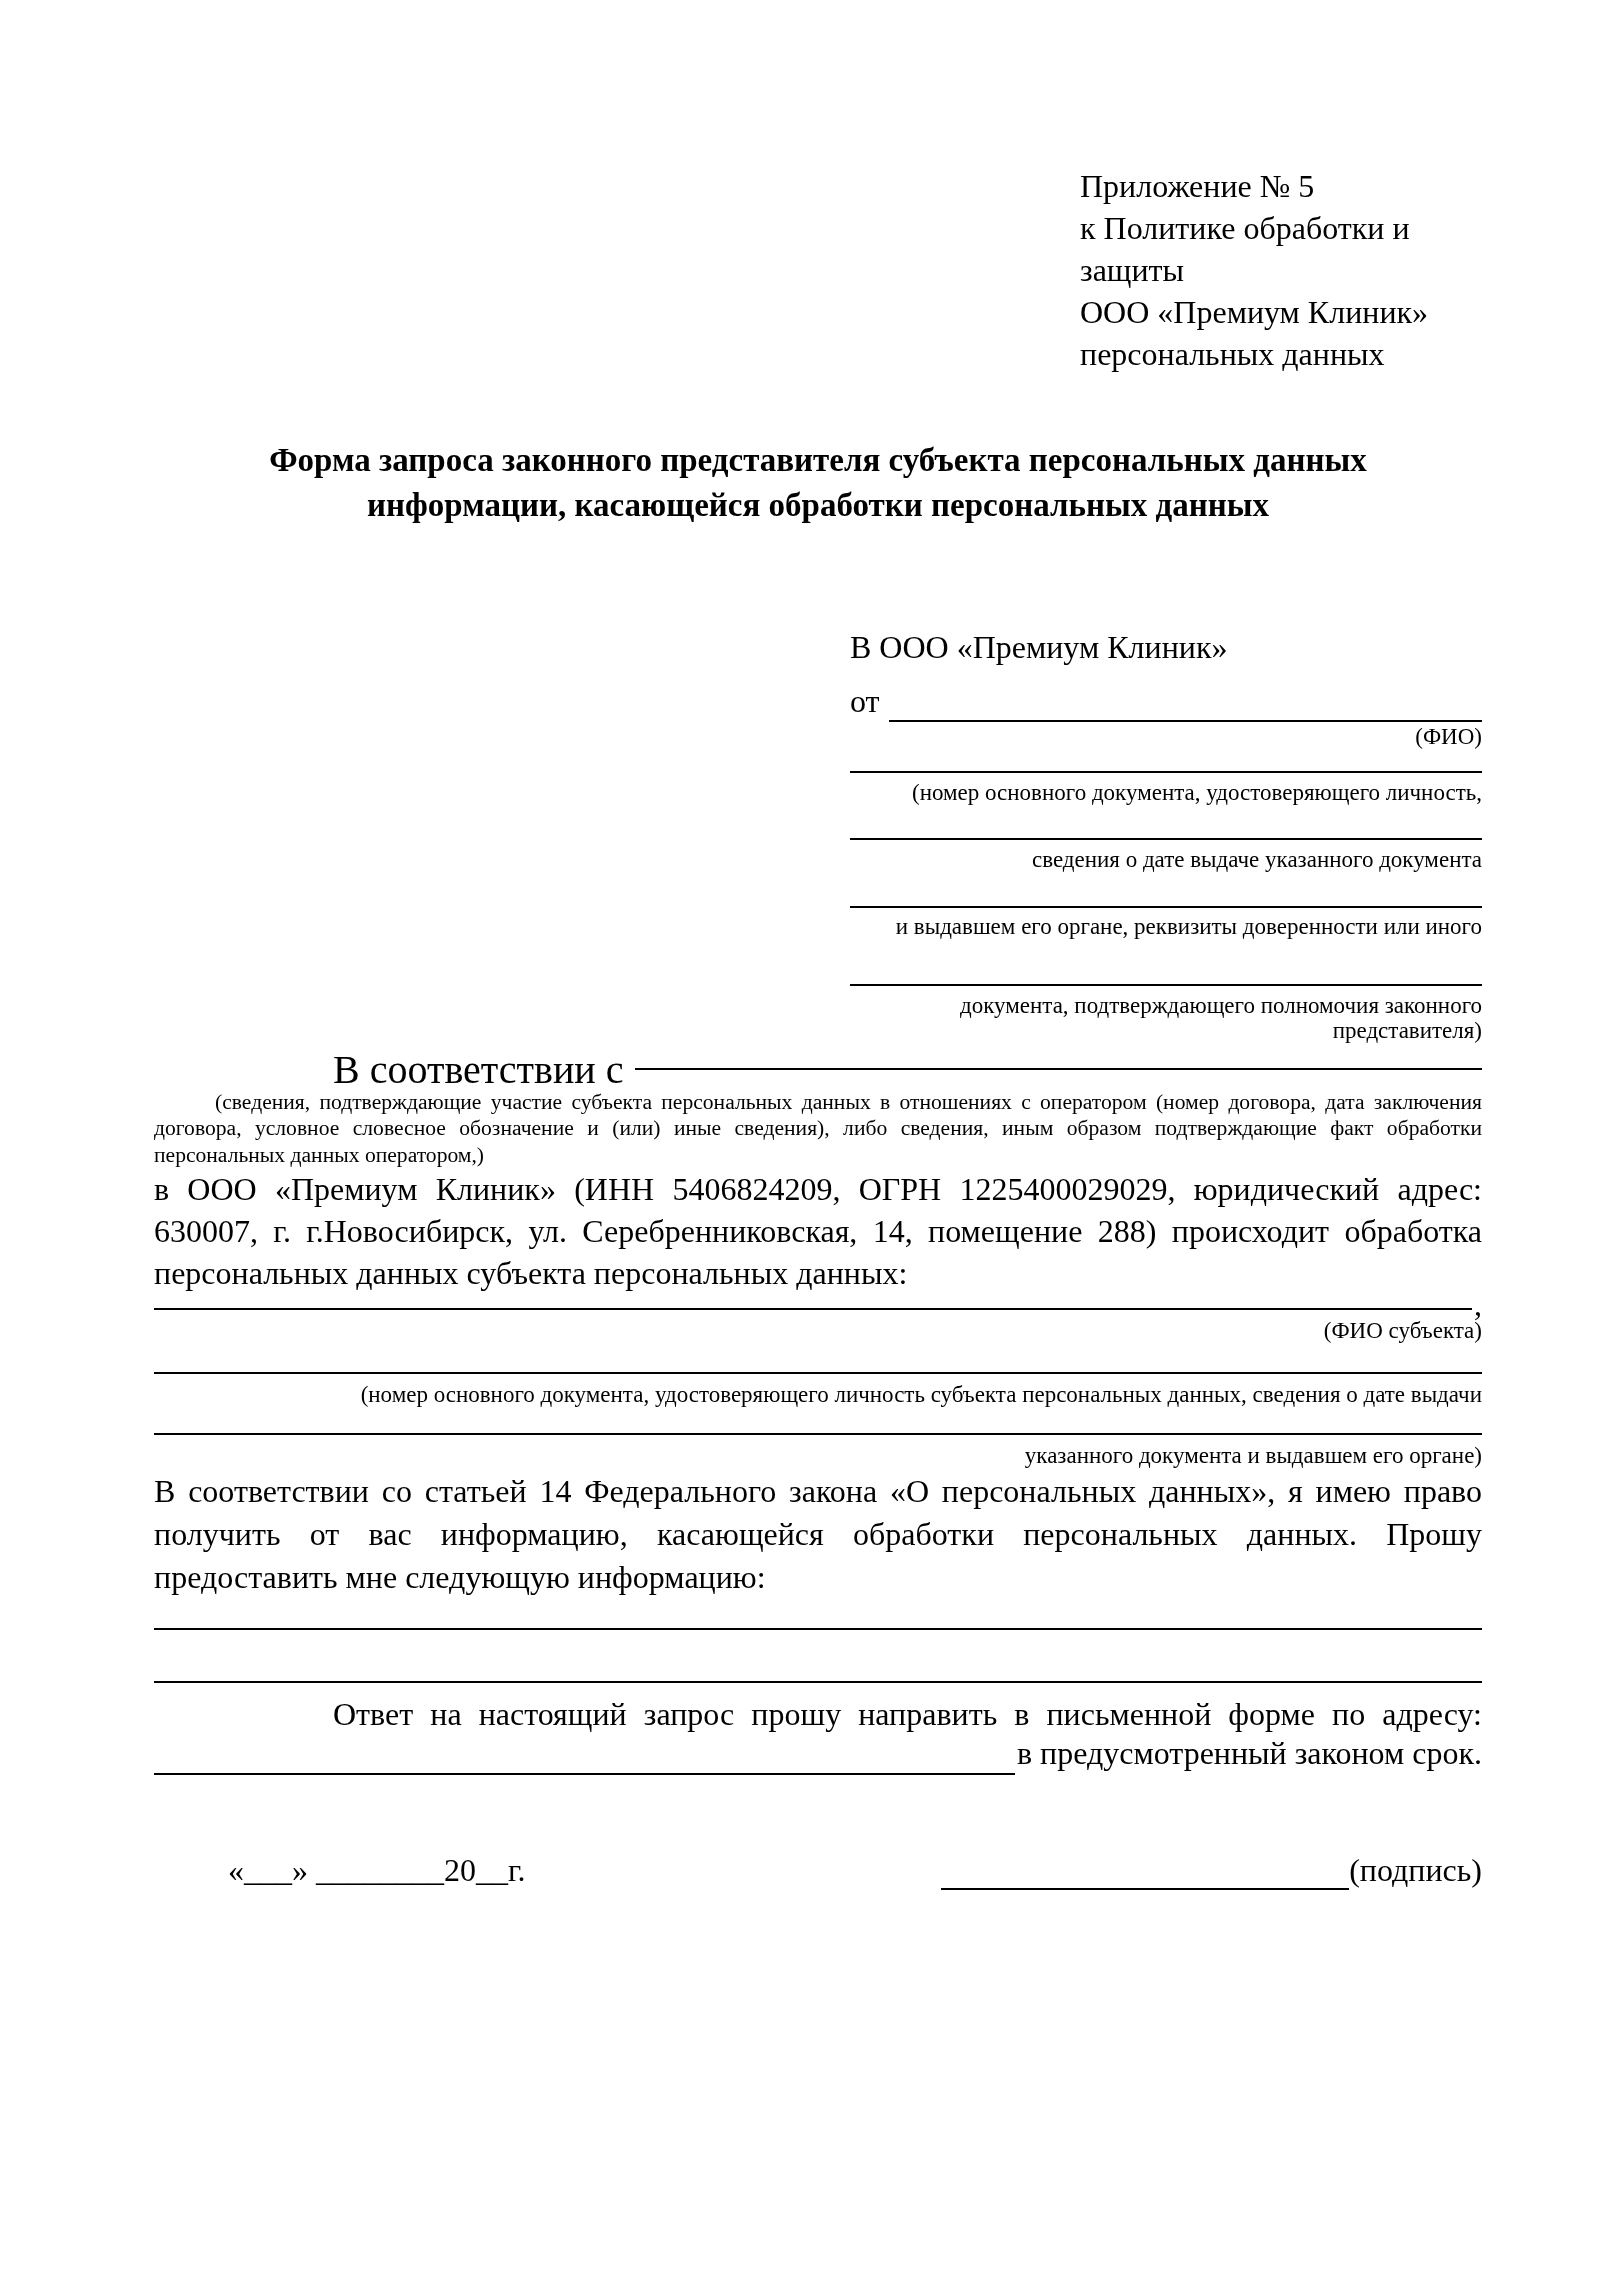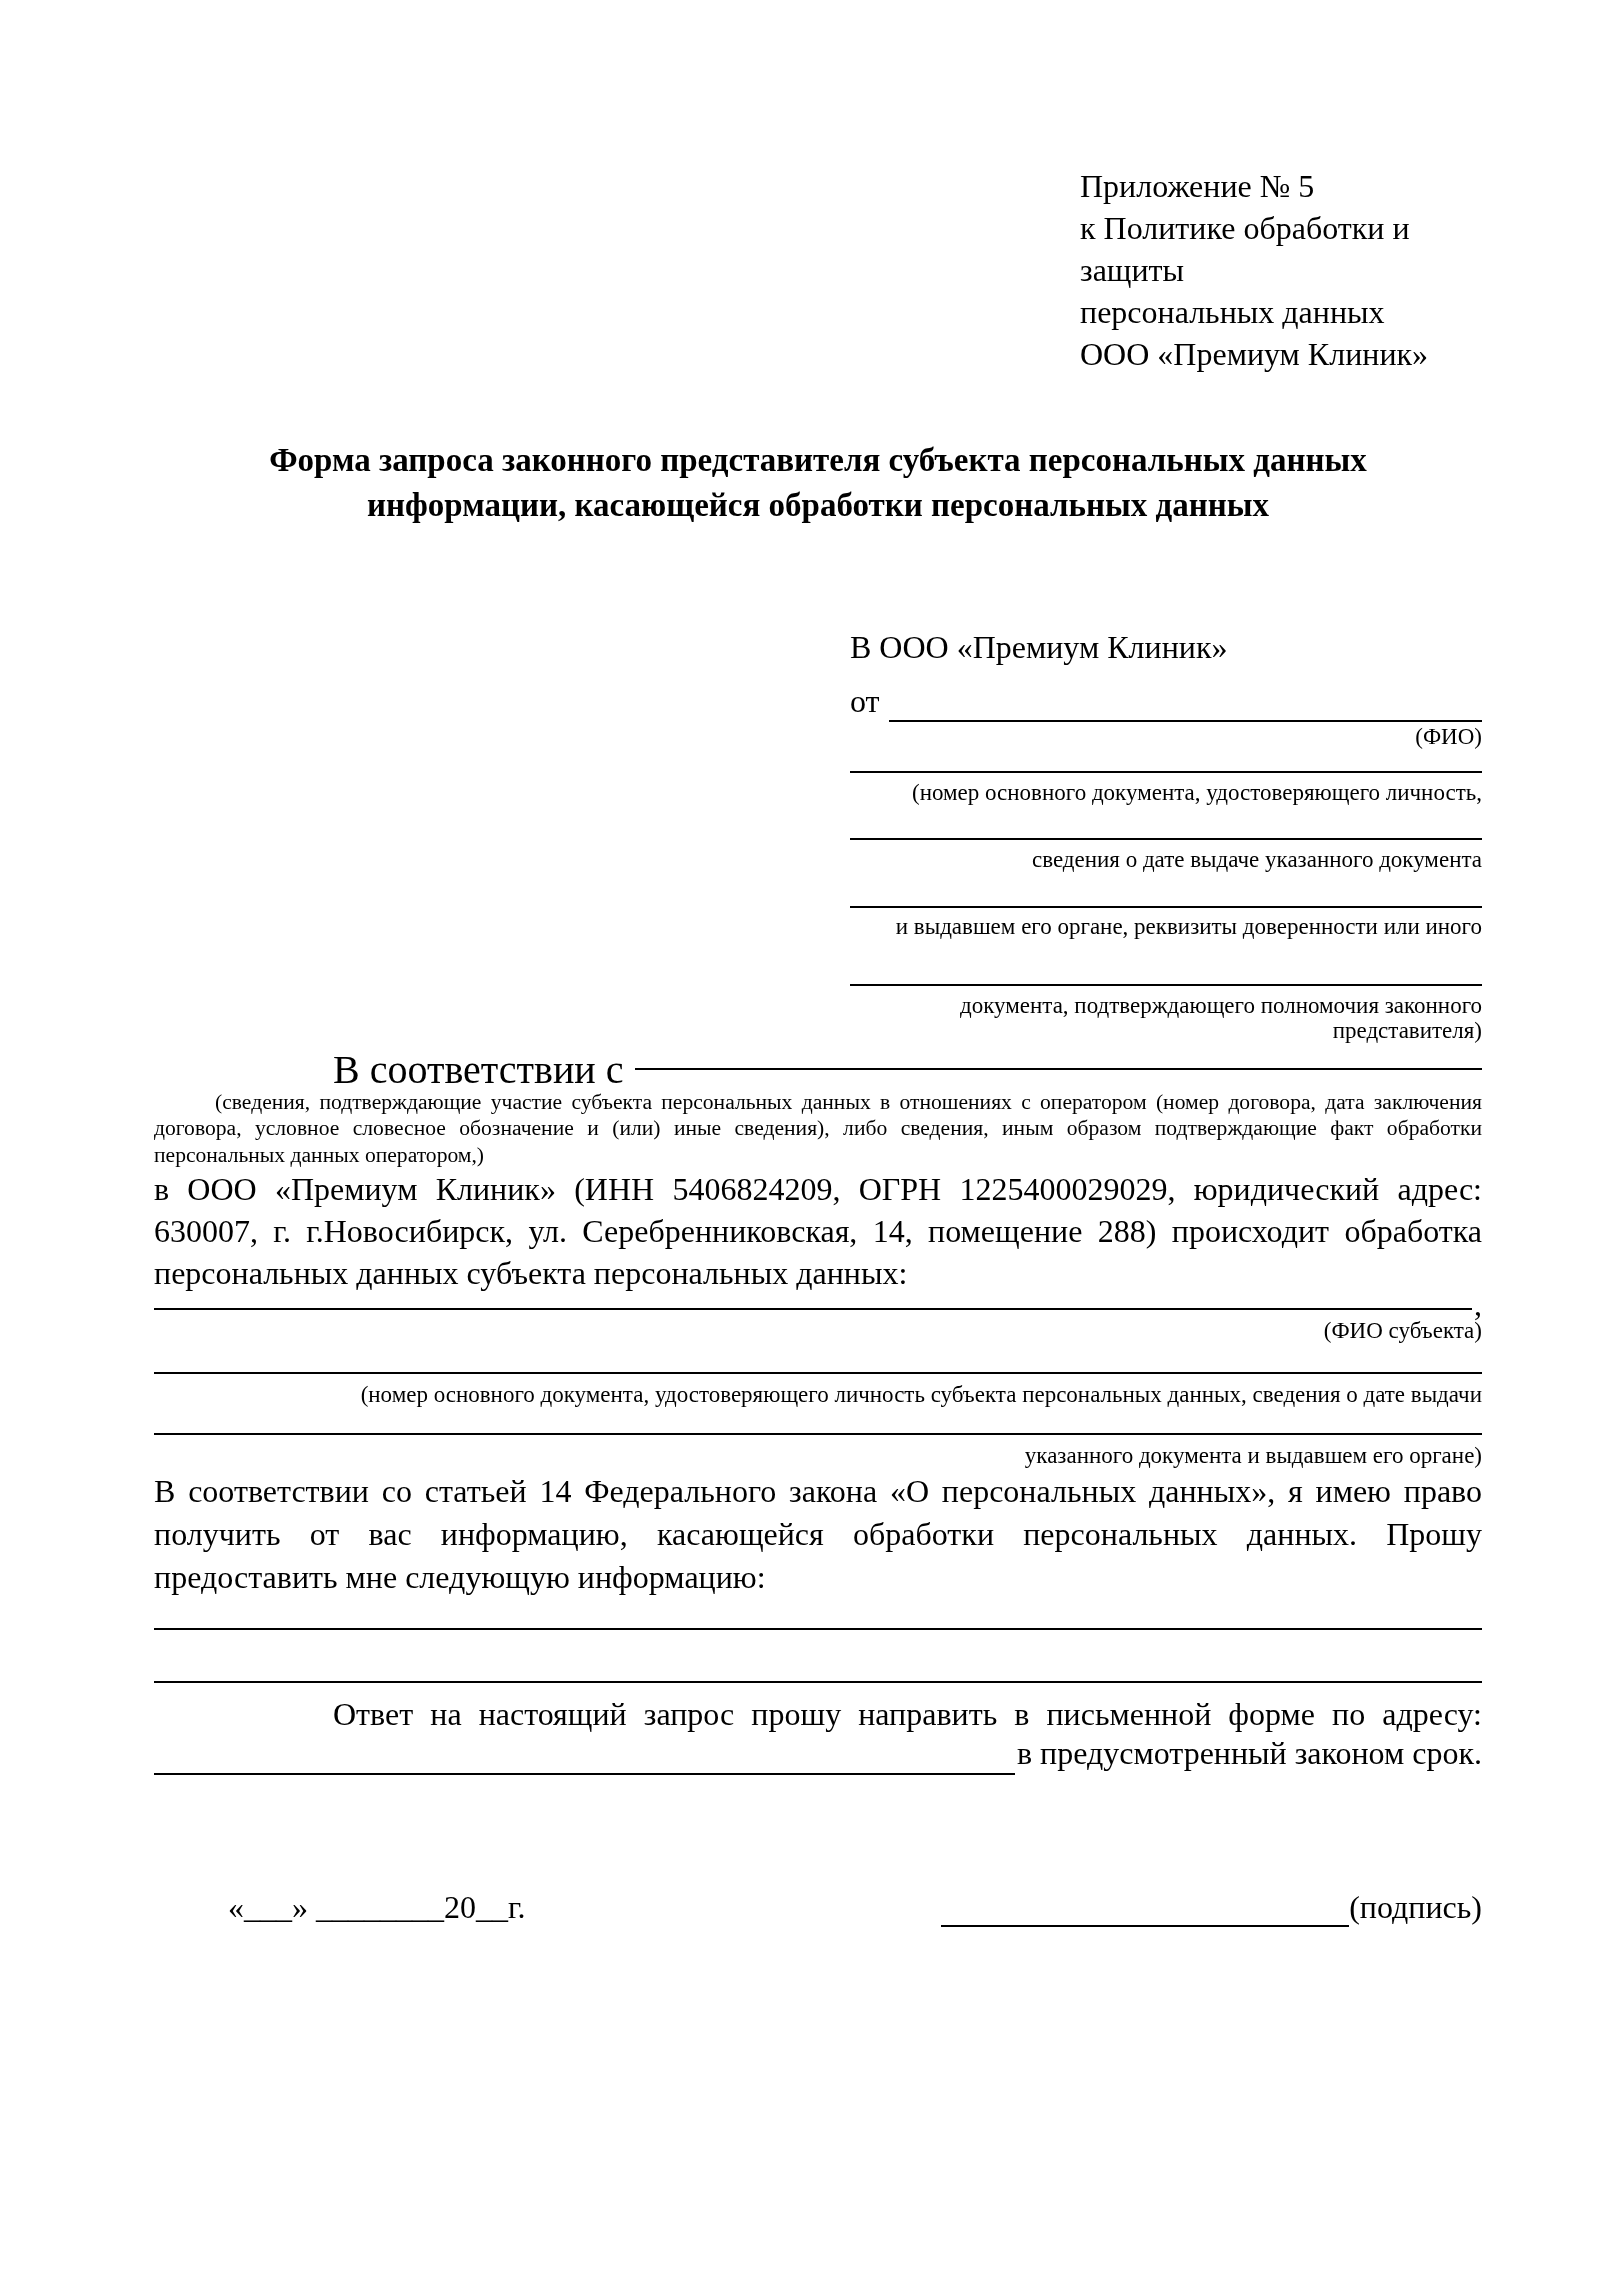--- a/index.html
+++ b/index.html
@@ -161,33 +161,33 @@
     font-size: 32px;
     line-height: 39px;
   }
   .date-field { margin-left: 74px; }
   .sig { display: flex; align-items: flex-end; }
   .sig .sig-line {
     width: 408px;
     height: 29px;
     border-bottom: 2.9px solid #000;
   }
-  .sig .sig-cap { white-space: nowrap; margin-top: 37px; }
+  .sig .sig-cap { white-space: nowrap; }
 </style>
 </head>
 <body>
 
 <div class="page">
   <div class="content">
 
     <div class="annex">
       <div>Приложение № 5</div>
       <div>к Политике обработки и защиты</div>
+      <div>ООО «Премиум Клиник»</div>
       <div>персональных данных</div>
-      <div>ООО «Премиум Клиник»</div>
     </div>
 
     <div class="title">
       <div>Форма запроса законного представителя субъекта персональных данных</div>
       <div>информации, касающейся обработки персональных данных</div>
     </div>
 
     <div class="addressee">
       <div class="addr-to">В ООО «Премиум Клиник»</div>
 

